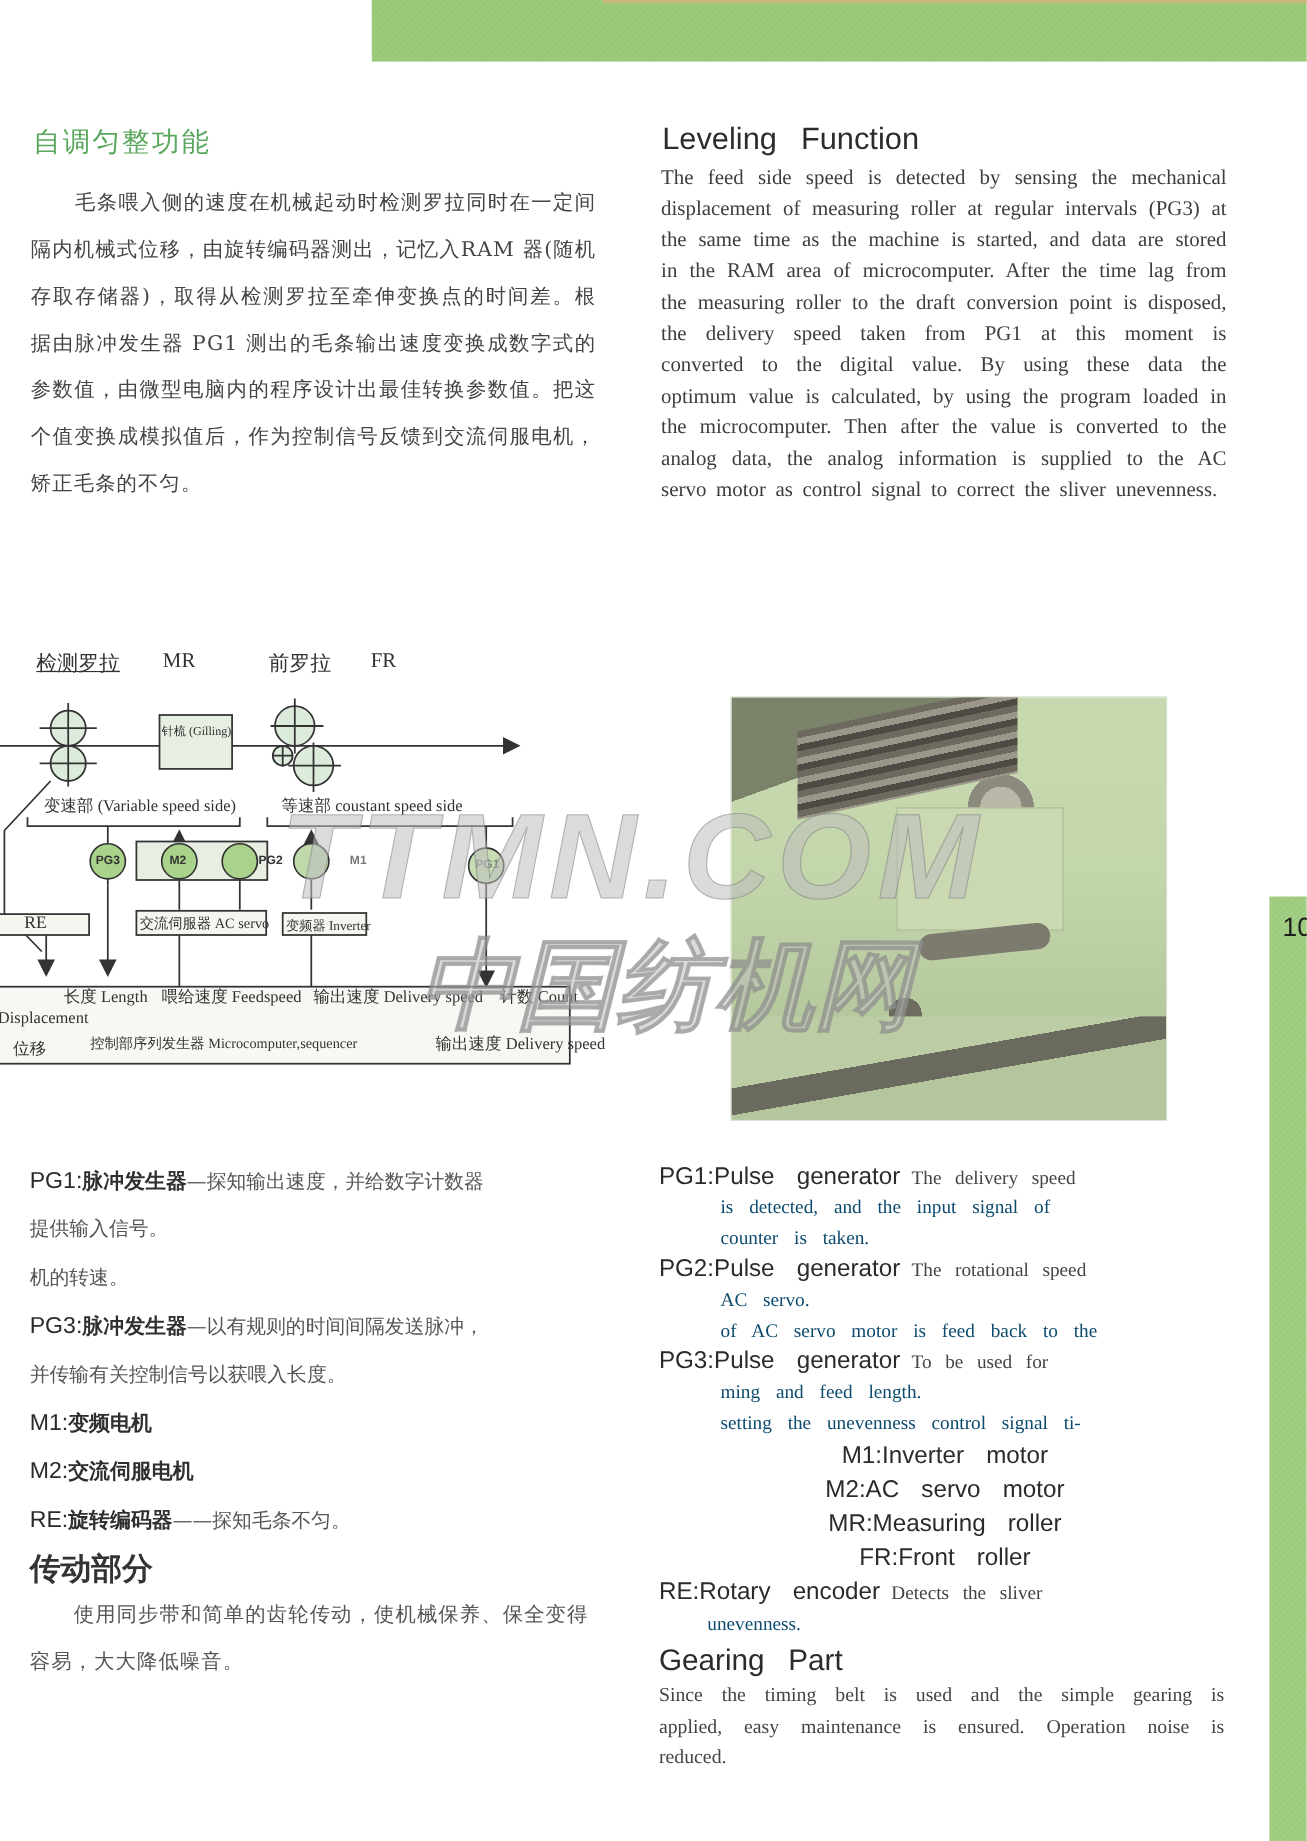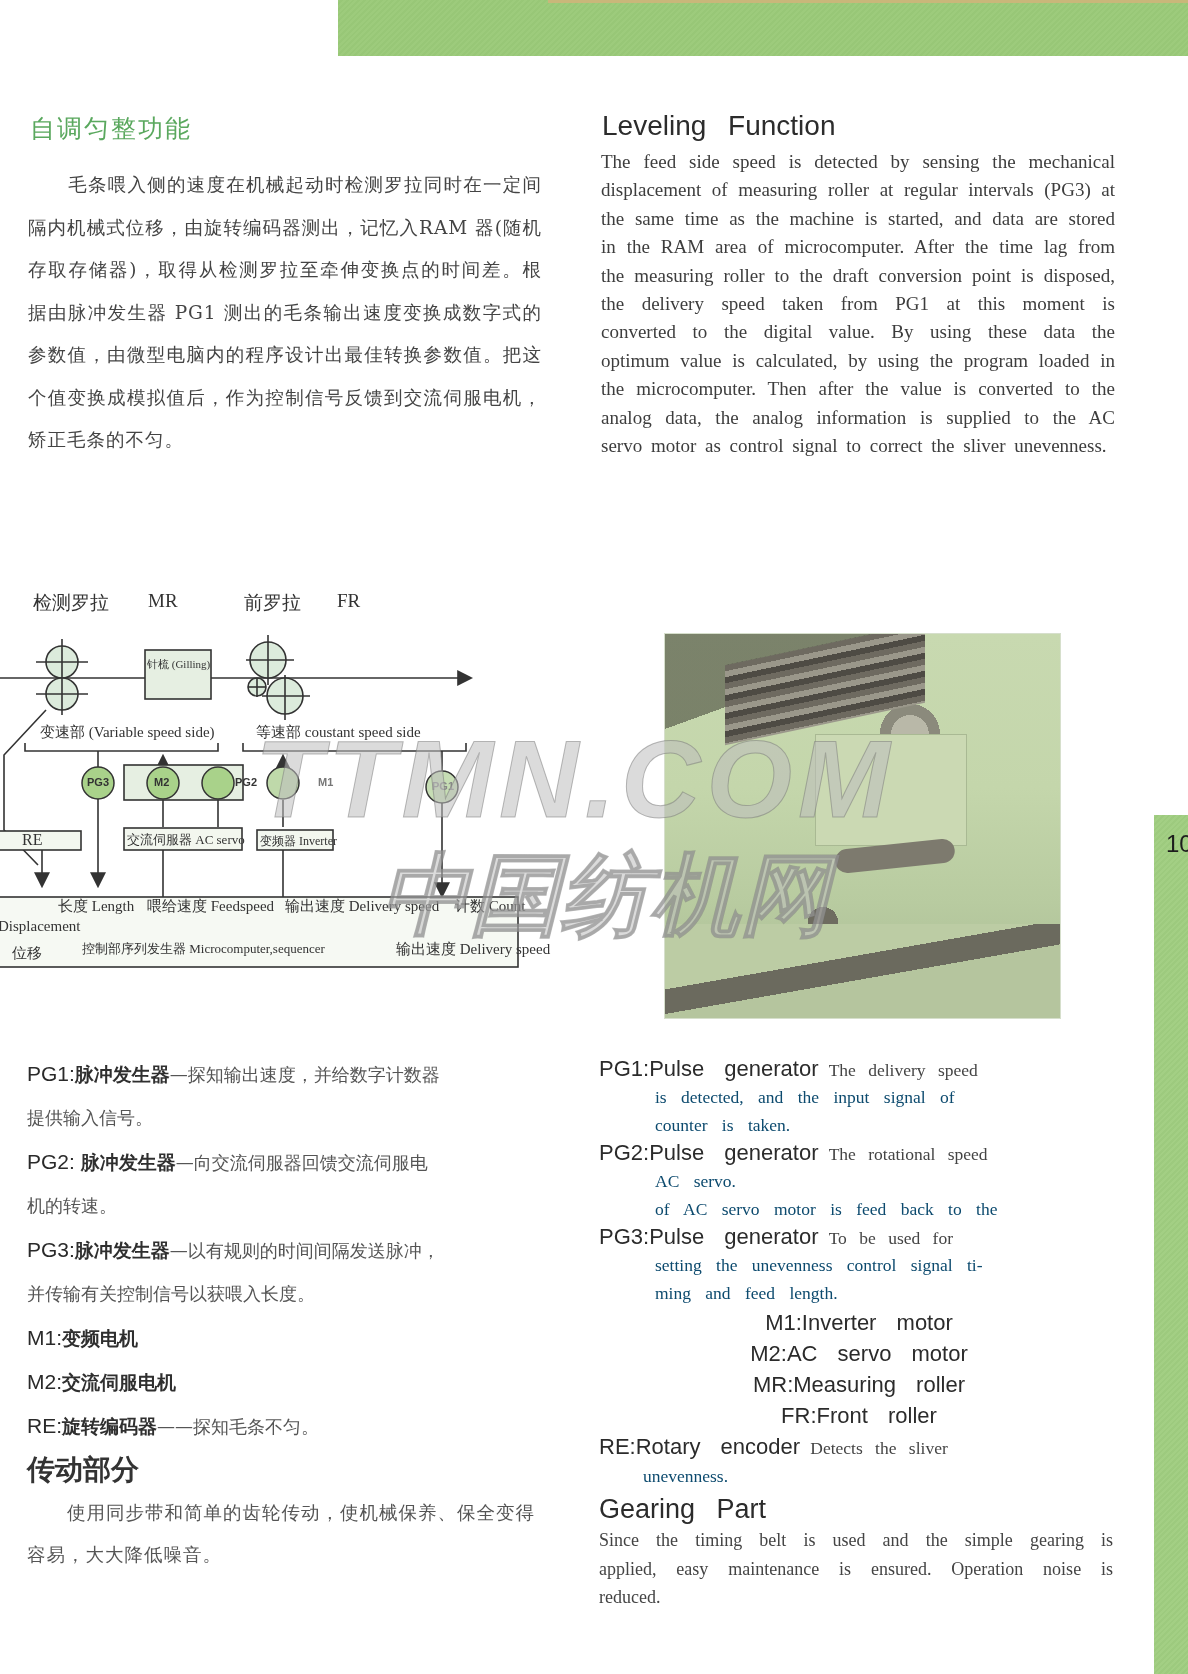--- a/index.html
+++ b/index.html
@@ -203,21 +203,21 @@
 
     <g stroke="#333" stroke-width="1.5" fill="#a9d28a">
       <circle cx="98" cy="188" r="16"></circle>
       <circle cx="163" cy="188" r="16"></circle>
       <circle cx="218" cy="188" r="16"></circle>
       <circle cx="283" cy="188" r="16" fill="#bfd9aa"></circle>
       <circle cx="442" cy="192" r="16" fill="#c6ddb4"></circle>
     </g>
   </svg>
 
-  <div class="dlabel" style="left:33px;top:-5px;font-size:19px;">检测罗拉</div>
+  <div class="dlabel" style="left:33px;top:-5px;font-size:19px;text-decoration:underline;">检测罗拉</div>
   <div class="dlabel" style="left:148px;top:-5px;font-size:19px;">MR</div>
   <div class="dlabel" style="left:244px;top:-5px;font-size:19px;">前罗拉</div>
   <div class="dlabel" style="left:337px;top:-5px;font-size:19px;">FR</div>
   <div class="dlabel" style="left:147px;top:62px;font-size:11px;">针梳 (Gilling)</div>
   <div class="dlabel" style="left:40px;top:128px;font-size:15px;">变速部 (Variable speed side)</div>
   <div class="dlabel" style="left:256px;top:128px;font-size:15px;">等速部 coustant speed side</div>
 
   <div class="dlabel" style="left:87px;top:181px;font-size:11px;font-family:'Liberation Sans',sans-serif;font-weight:bold;">PG3</div>
   <div class="dlabel" style="left:154px;top:181px;font-size:11px;font-family:'Liberation Sans',sans-serif;font-weight:bold;">M2</div>
   <div class="dlabel" style="left:207px;top:181px;font-size:11px;font-family:Liberation Sans, sans-serif;font-weight:bold;padding-left:28px;">PG2</div>
@@ -246,23 +246,20 @@
 </div>
 
 <div class="watermark" style="left:255px;top:715px;font-size:110px;letter-spacing:6px;">TTMN.COM</div>
 <div class="watermark" style="left:380px;top:835px;font-size:90px;font-family:'DejaVu Sans',sans-serif;">中国纺机网</div>
 
 <div class="legend-cn">
   <div class="row">
     <span class="term">PG1:</span><span class="bold">脉冲发生器</span><span class="desc">—探知输出速度，并给数字计数器</span>
   </div>
   <div class="row cont">提供输入信号。</div>
-  <div class="row">
-    <span class="term">PG2: </span><span class="bold">脉冲发生器</span><span class="desc">—向交流伺服器回馈交流伺服电</span>
-  </div>
   <div class="row cont">机的转速。</div>
   <div class="row">
     <span class="term">PG3:</span><span class="bold">脉冲发生器</span><span class="desc">—以有规则的时间间隔发送脉冲，</span>
   </div>
   <div class="row cont">并传输有关控制信号以获喂入长度。</div>
   <div class="row">
     <span class="term">M1:</span><span class="bold">变频电机</span>
   </div>
   <div class="row">
     <span class="term">M2:</span><span class="bold">交流伺服电机</span>
@@ -280,22 +277,22 @@
     <span class="cont">is detected, and the input signal of</span>
     <span class="cont">counter is taken.</span>
   </div>
   <div class="item">
     <div class="line"><span class="term">PG2:Pulse generator</span>&nbsp;&nbsp;<span class="desc">The rotational speed</span></div>
     <span class="cont">AC servo.</span>
     <span class="cont">of AC servo motor is feed back to the</span>
   </div>
   <div class="item">
     <div class="line"><span class="term">PG3:Pulse generator</span>&nbsp;&nbsp;<span class="desc">To be used for</span></div>
+    <span class="cont">ming and feed length.</span>
     <span class="cont">setting the unevenness control signal ti-</span>
-    <span class="cont">ming and feed length.</span>
   </div>
   <div class="short">
     <div class="line"><span class="term">M1:Inverter motor</span></div>
     <div class="line"><span class="term">M2:AC servo motor</span></div>
     <div class="line"><span class="term">MR:Measuring roller</span></div>
     <div class="line"><span class="term">FR:Front roller</span></div>
   </div>
   <div class="item">
     <div class="line" style="height:31px;line-height:31px;"><span class="term">RE:Rotary encoder</span>&nbsp;&nbsp;<span class="desc">Detects the sliver</span></div>
     <span class="cont" style="padding-left:44px;">unevenness.</span>

